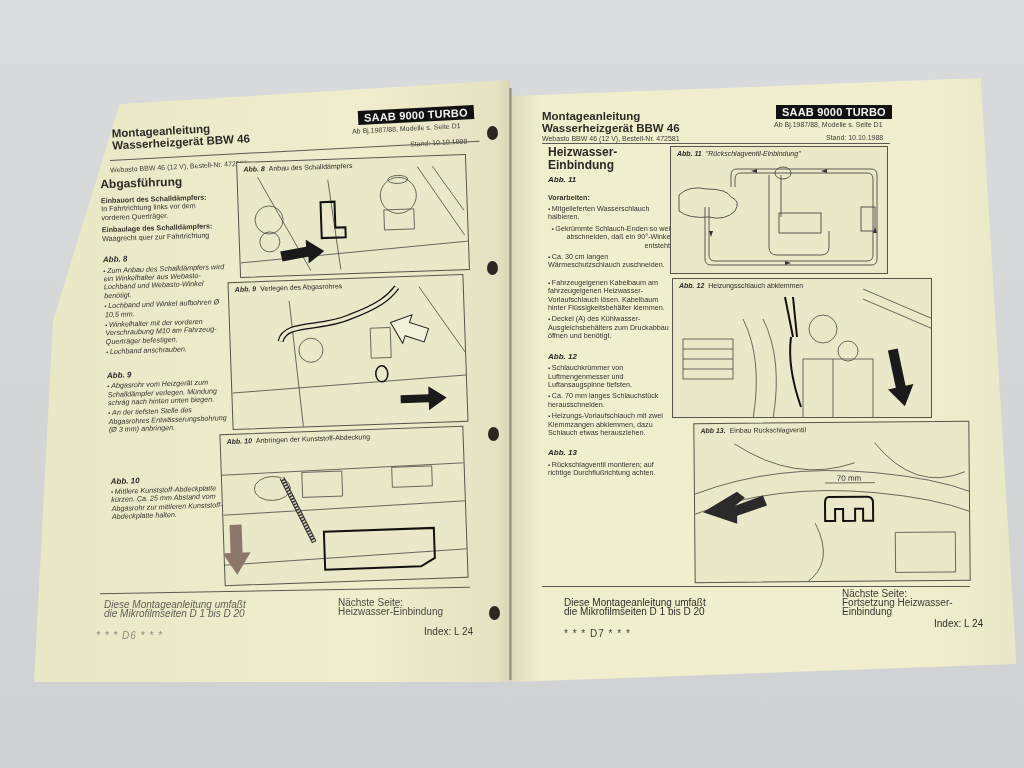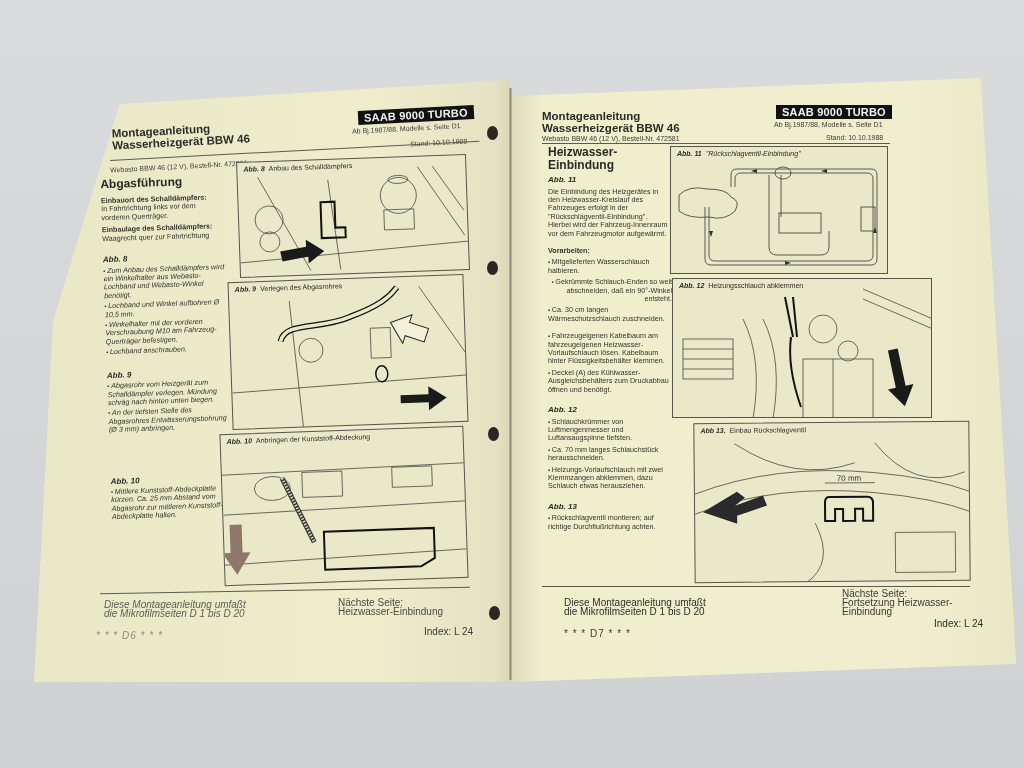--- a/index.html
+++ b/index.html
@@ -178,21 +178,20 @@
     <div class="hdr-title">Montageanleitung</div>
     <div class="hdr-title">Wasserheizgerät BBW 46</div>
   </div>
   <div class="content small" style="left:30px; top:56px; white-space:nowrap;">Webasto BBW 46 (12 V), Bestell-Nr. 472581</div>
   <div class="rule" style="left:30px; top:65px; width:348px;"></div>
 
   <div class="content" style="left:36px; top:68px; width:124px;">
     <div class="section-title">Heizwasser-</div>
     <div class="section-title">Einbindung</div>
     <div class="abb" style="margin-top:3px;">Abb. 11</div>
-    <div class="para" style="margin-top:3px;">Die Einbindung des Heizgerätes in den Heizwasser-Kreislauf des Fahrzeuges erfolgt in der "Rückschlagventil-Einbindung". Hierbei wird der Fahrzeug-Innenraum vor dem Fahrzeugmotor aufgewärmt.</div>
 
     <div class="para" style="margin-top:9px; font-weight:bold;">Vorarbeiten:</div>
     <div class="para bullet" style="margin-top:3px;">Mitgelieferten Wasserschlauch halbieren.</div>
     <div class="para bullet" style="margin-top:3px;text-align:right;">Gekrümmte Schlauch-Enden so weit abschneiden, daß ein 90°-Winkel entsteht.</div>
     <div class="para bullet" style="margin-top:3px;">Ca. 30 cm langen Wärmeschutzschlauch zuschneiden.</div>
     <div class="para bullet" style="margin-top:9px;">Fahrzeugeigenen Kabelbaum am fahrzeugeigenen Heizwasser-Vorlaufschlauch lösen. Kabelbaum hinter Flüssigkeitsbehälter klemmen.</div>
     <div class="para bullet" style="margin-top:3px;">Deckel (A) des Kühlwasser-Ausgleichsbehälters zum Druckabbau öffnen und benötigt.</div>
 
     <div class="abb" style="margin-top:11px;">Abb. 12</div>
     <div class="para bullet" style="margin-top:3px;">Schlauchkrümmer von Luftmengenmesser und Luftansaugspinne tiefsten.</div>

